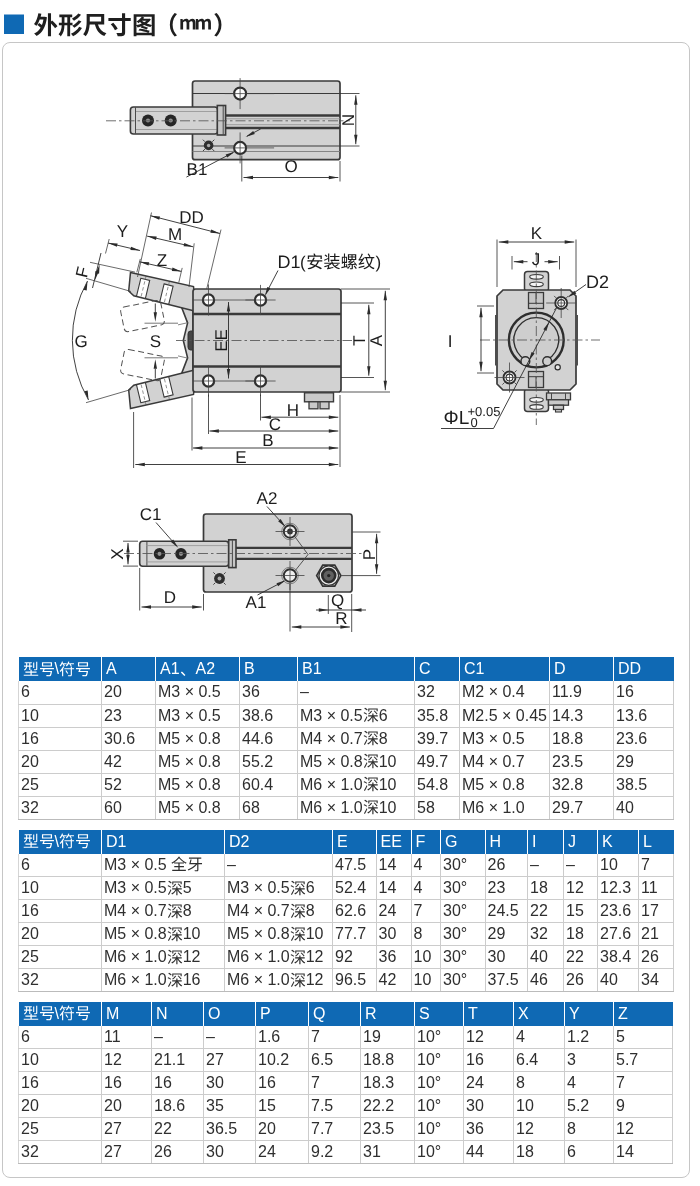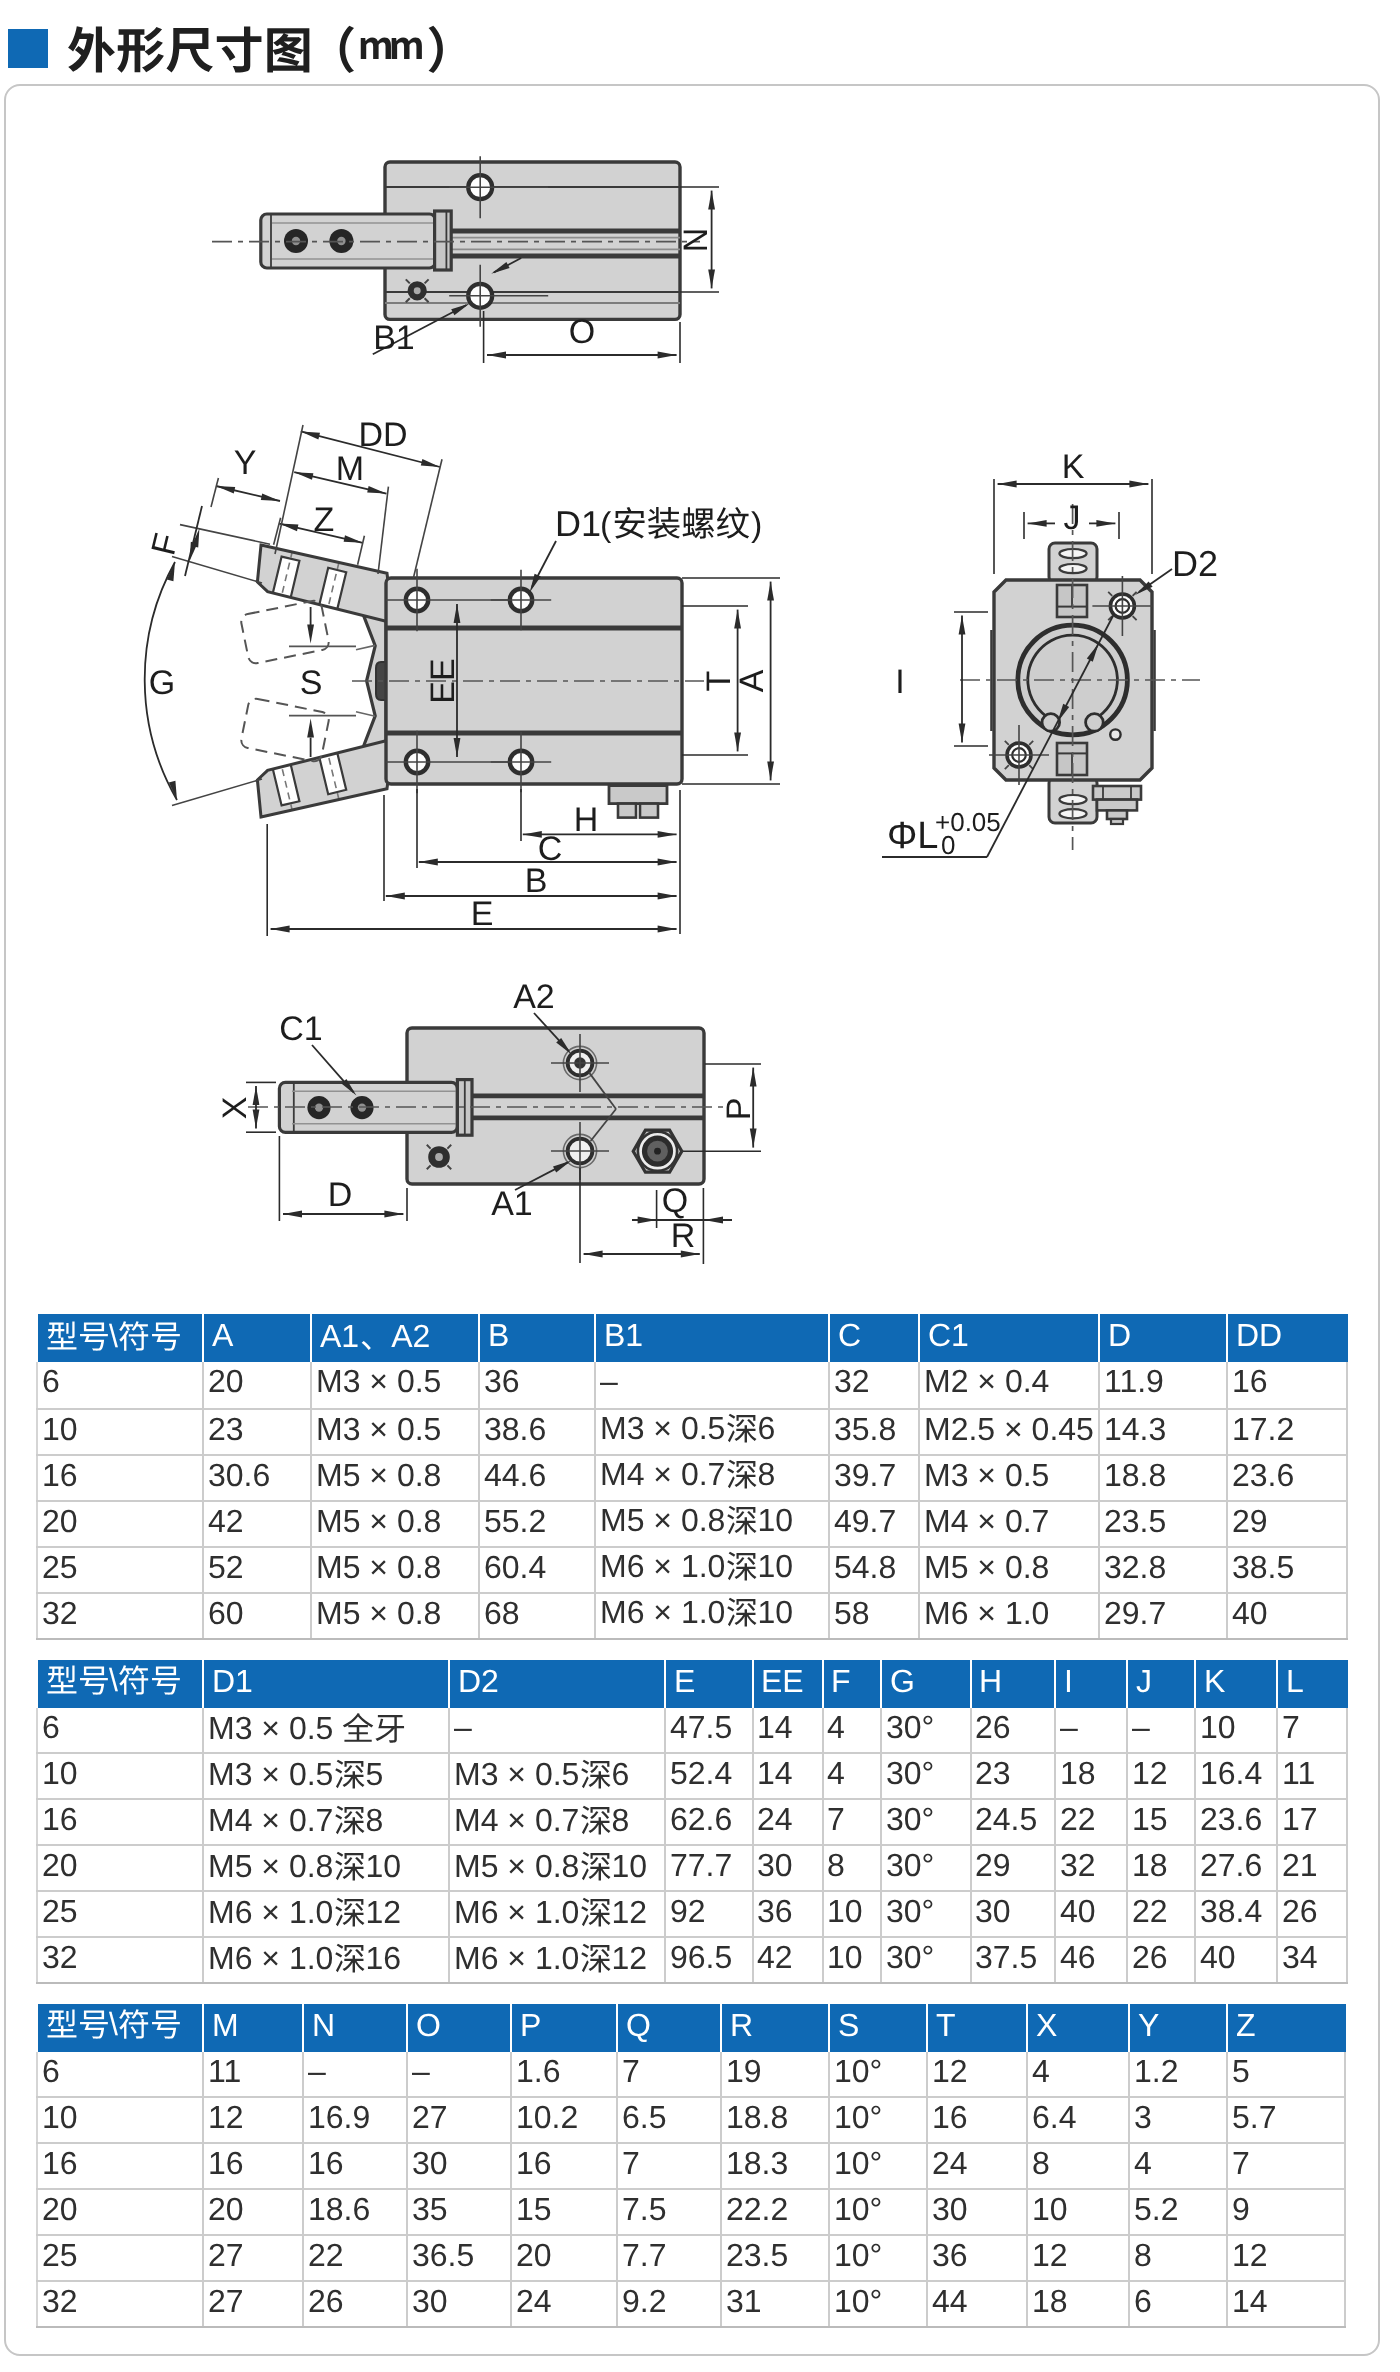--- a/index.html
+++ b/index.html
@@ -459,21 +459,21 @@
         <td>M3 × 0.5</td>
         <td>38.6</td>
         <td>M3 × 0.5<svg style="width:16px;height:16px;vertical-align:-2.6px" viewBox="0 0 16 16">
             <g transform="translate(0,14.08) scale(0.01600,-0.01600)">
               <path d="M328 785V605H396V719H849V608H919V785ZM507 653C464 579 392 508 318 462C334 450 361 423 372 410C446 463 526 547 575 632ZM662 624C733 561 814 472 851 414L909 456C870 514 786 600 716 661ZM84 772C140 744 214 698 249 667L289 731C251 761 178 803 123 829ZM38 501C99 472 177 426 216 394L255 456C215 487 136 531 76 556ZM61 -10 117 -62C167 30 227 154 273 258L223 309C173 196 107 66 61 -10ZM581 466V357H322V289H535C475 179 375 82 268 33C284 19 307 -7 318 -25C422 30 517 128 581 242V-75H656V245C717 135 807 34 899 -23C911 -4 934 22 952 37C856 86 761 184 704 289H921V357H656V466Z" fill="currentColor"></path>
             </g>
           </svg>6</td>
         <td>35.8</td>
         <td>M2.5 × 0.45</td>
         <td>14.3</td>
-        <td>17.2</td>
+        <td>13.6</td>
       </tr>
       <tr>
         <td>16</td>
         <td>30.6</td>
         <td>M5 × 0.8</td>
         <td>44.6</td>
         <td>M4 × 0.7<svg style="width:16px;height:16px;vertical-align:-2.6px" viewBox="0 0 16 16">
             <g transform="translate(0,14.08) scale(0.01600,-0.01600)">
               <path d="M328 785V605H396V719H849V608H919V785ZM507 653C464 579 392 508 318 462C334 450 361 423 372 410C446 463 526 547 575 632ZM662 624C733 561 814 472 851 414L909 456C870 514 786 600 716 661ZM84 772C140 744 214 698 249 667L289 731C251 761 178 803 123 829ZM38 501C99 472 177 426 216 394L255 456C215 487 136 531 76 556ZM61 -10 117 -62C167 30 227 154 273 258L223 309C173 196 107 66 61 -10ZM581 466V357H322V289H535C475 179 375 82 268 33C284 19 307 -7 318 -25C422 30 517 128 581 242V-75H656V245C717 135 807 34 899 -23C911 -4 934 22 952 37C856 86 761 184 704 289H921V357H656V466Z" fill="currentColor"></path>
             </g>
@@ -612,21 +612,21 @@
               <path d="M328 785V605H396V719H849V608H919V785ZM507 653C464 579 392 508 318 462C334 450 361 423 372 410C446 463 526 547 575 632ZM662 624C733 561 814 472 851 414L909 456C870 514 786 600 716 661ZM84 772C140 744 214 698 249 667L289 731C251 761 178 803 123 829ZM38 501C99 472 177 426 216 394L255 456C215 487 136 531 76 556ZM61 -10 117 -62C167 30 227 154 273 258L223 309C173 196 107 66 61 -10ZM581 466V357H322V289H535C475 179 375 82 268 33C284 19 307 -7 318 -25C422 30 517 128 581 242V-75H656V245C717 135 807 34 899 -23C911 -4 934 22 952 37C856 86 761 184 704 289H921V357H656V466Z" fill="currentColor"></path>
             </g>
           </svg>6</td>
         <td>52.4</td>
         <td>14</td>
         <td>4</td>
         <td>30°</td>
         <td>23</td>
         <td>18</td>
         <td>12</td>
-        <td>16.4</td>
+        <td>12.3</td>
         <td>11</td>
       </tr>
       <tr>
         <td>16</td>
         <td>M4 × 0.7<svg style="width:16px;height:16px;vertical-align:-2.6px" viewBox="0 0 16 16">
             <g transform="translate(0,14.08) scale(0.01600,-0.01600)">
               <path d="M328 785V605H396V719H849V608H919V785ZM507 653C464 579 392 508 318 462C334 450 361 423 372 410C446 463 526 547 575 632ZM662 624C733 561 814 472 851 414L909 456C870 514 786 600 716 661ZM84 772C140 744 214 698 249 667L289 731C251 761 178 803 123 829ZM38 501C99 472 177 426 216 394L255 456C215 487 136 531 76 556ZM61 -10 117 -62C167 30 227 154 273 258L223 309C173 196 107 66 61 -10ZM581 466V357H322V289H535C475 179 375 82 268 33C284 19 307 -7 318 -25C422 30 517 128 581 242V-75H656V245C717 135 807 34 899 -23C911 -4 934 22 952 37C856 86 761 184 704 289H921V357H656V466Z" fill="currentColor"></path>
             </g>
           </svg>8</td>
         <td>M4 × 0.7<svg style="width:16px;height:16px;vertical-align:-2.6px" viewBox="0 0 16 16">
@@ -770,21 +770,21 @@
         <td>19</td>
         <td>10°</td>
         <td>12</td>
         <td>4</td>
         <td>1.2</td>
         <td>5</td>
       </tr>
       <tr>
         <td>10</td>
         <td>12</td>
-        <td>16.9</td>
+        <td>21.1</td>
         <td>27</td>
         <td>10.2</td>
         <td>6.5</td>
         <td>18.8</td>
         <td>10°</td>
         <td>16</td>
         <td>6.4</td>
         <td>3</td>
         <td>5.7</td>
       </tr>

